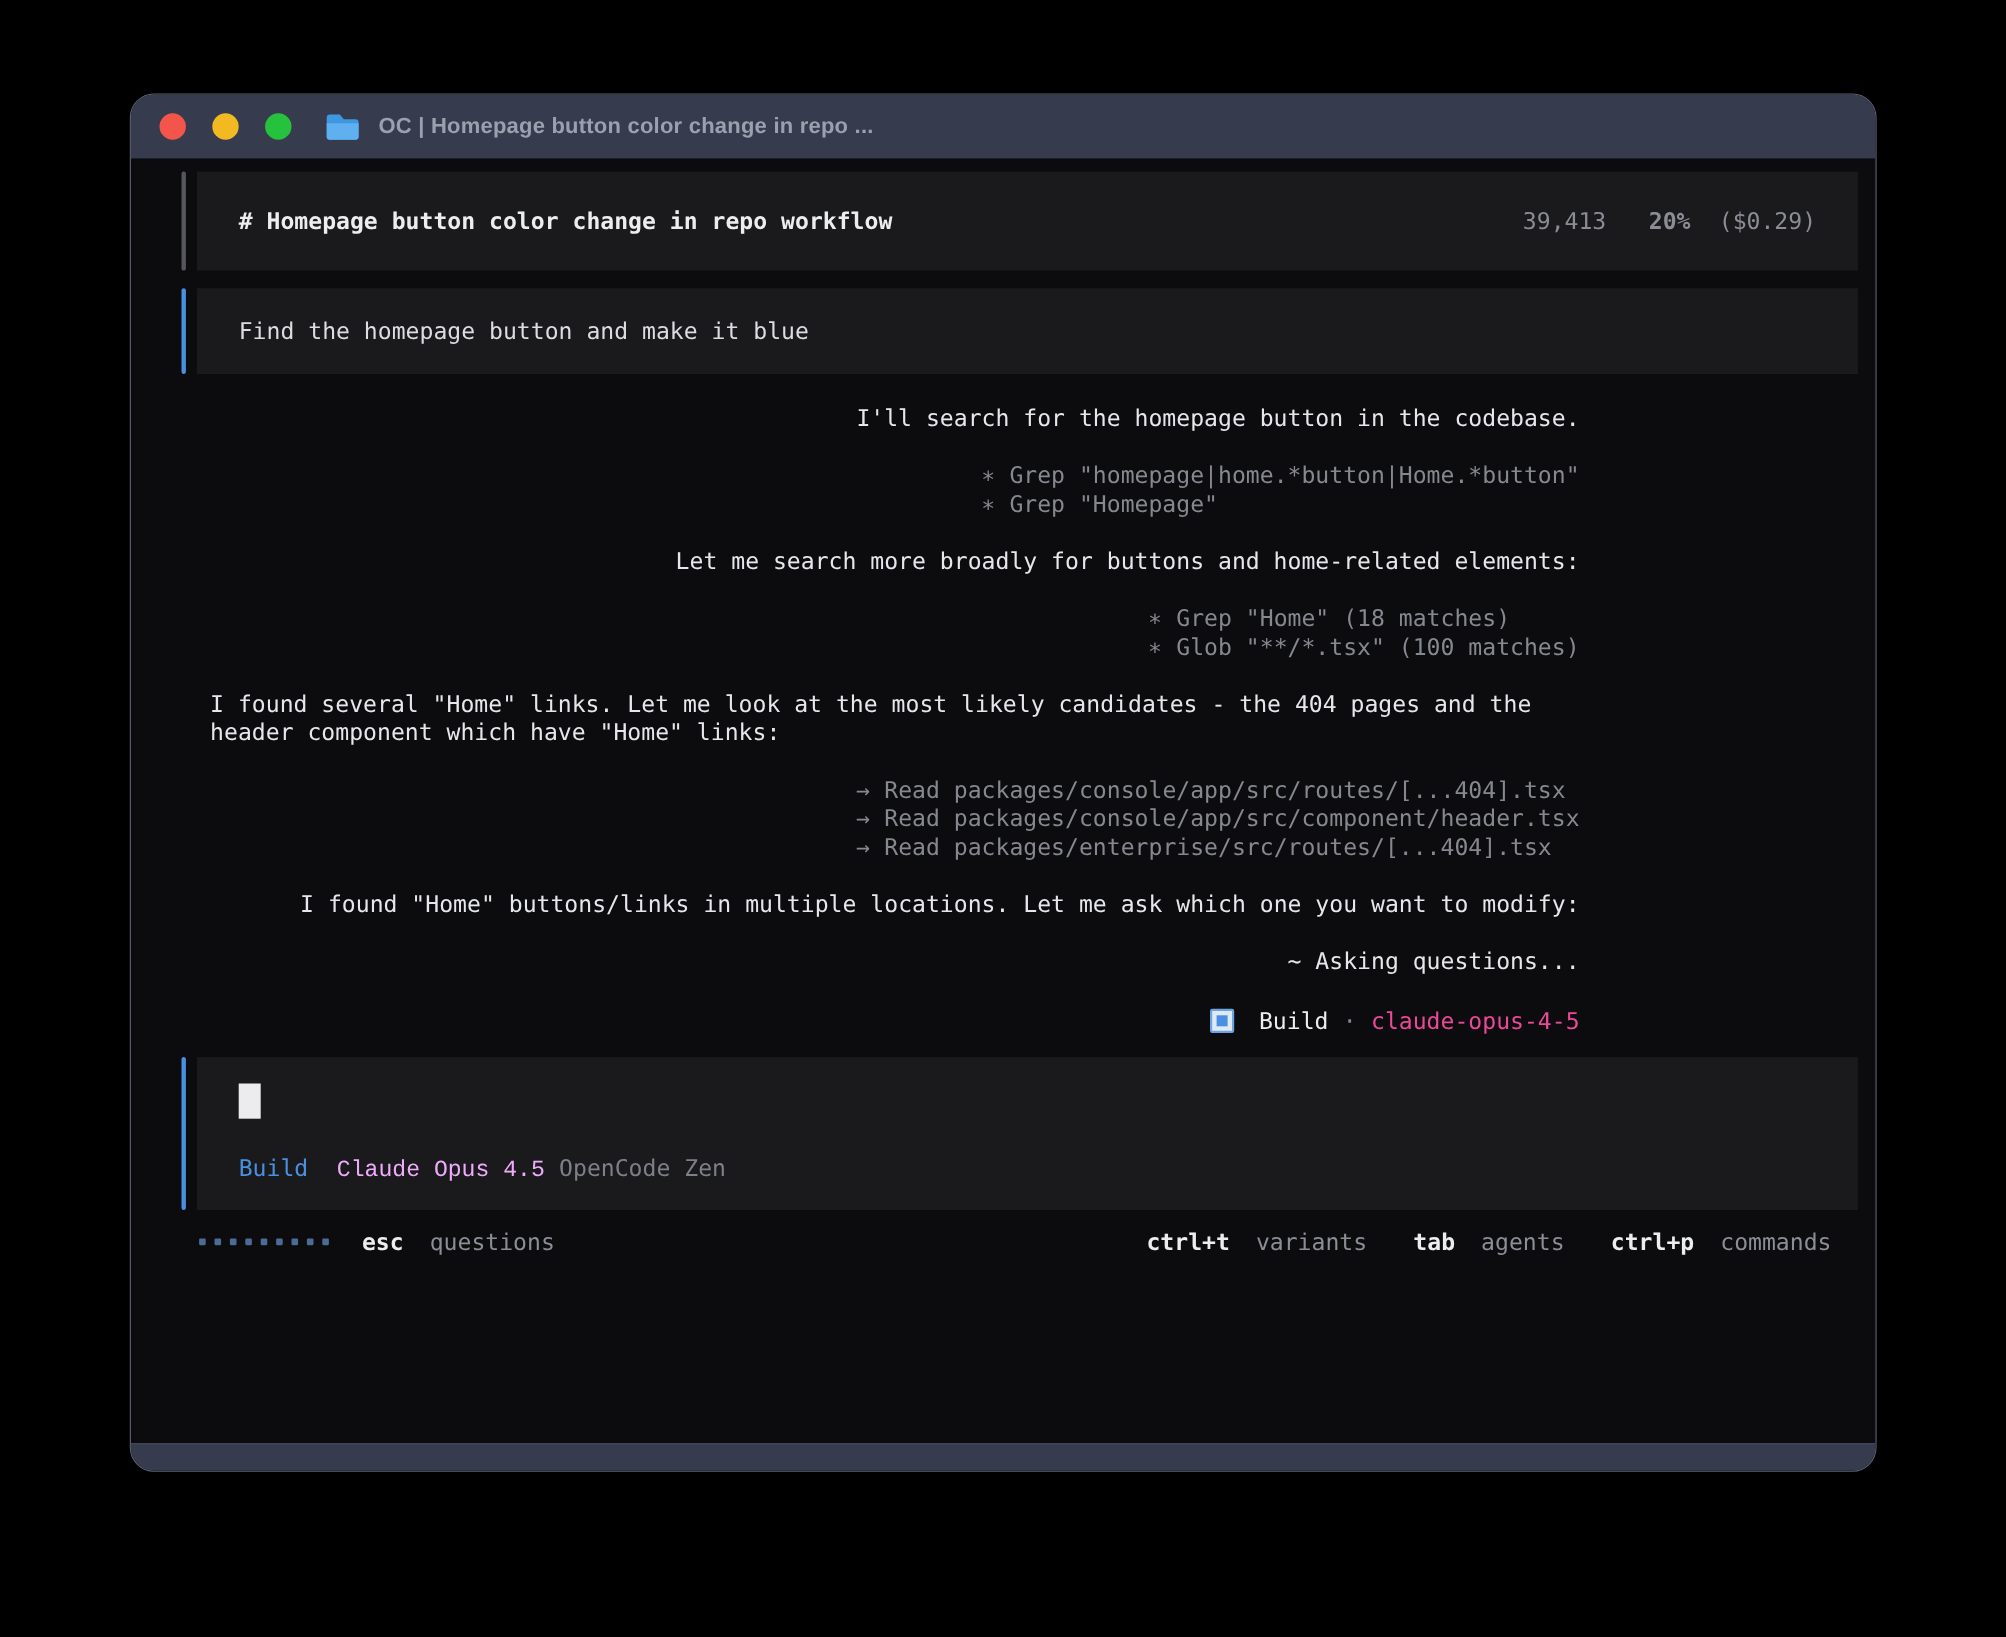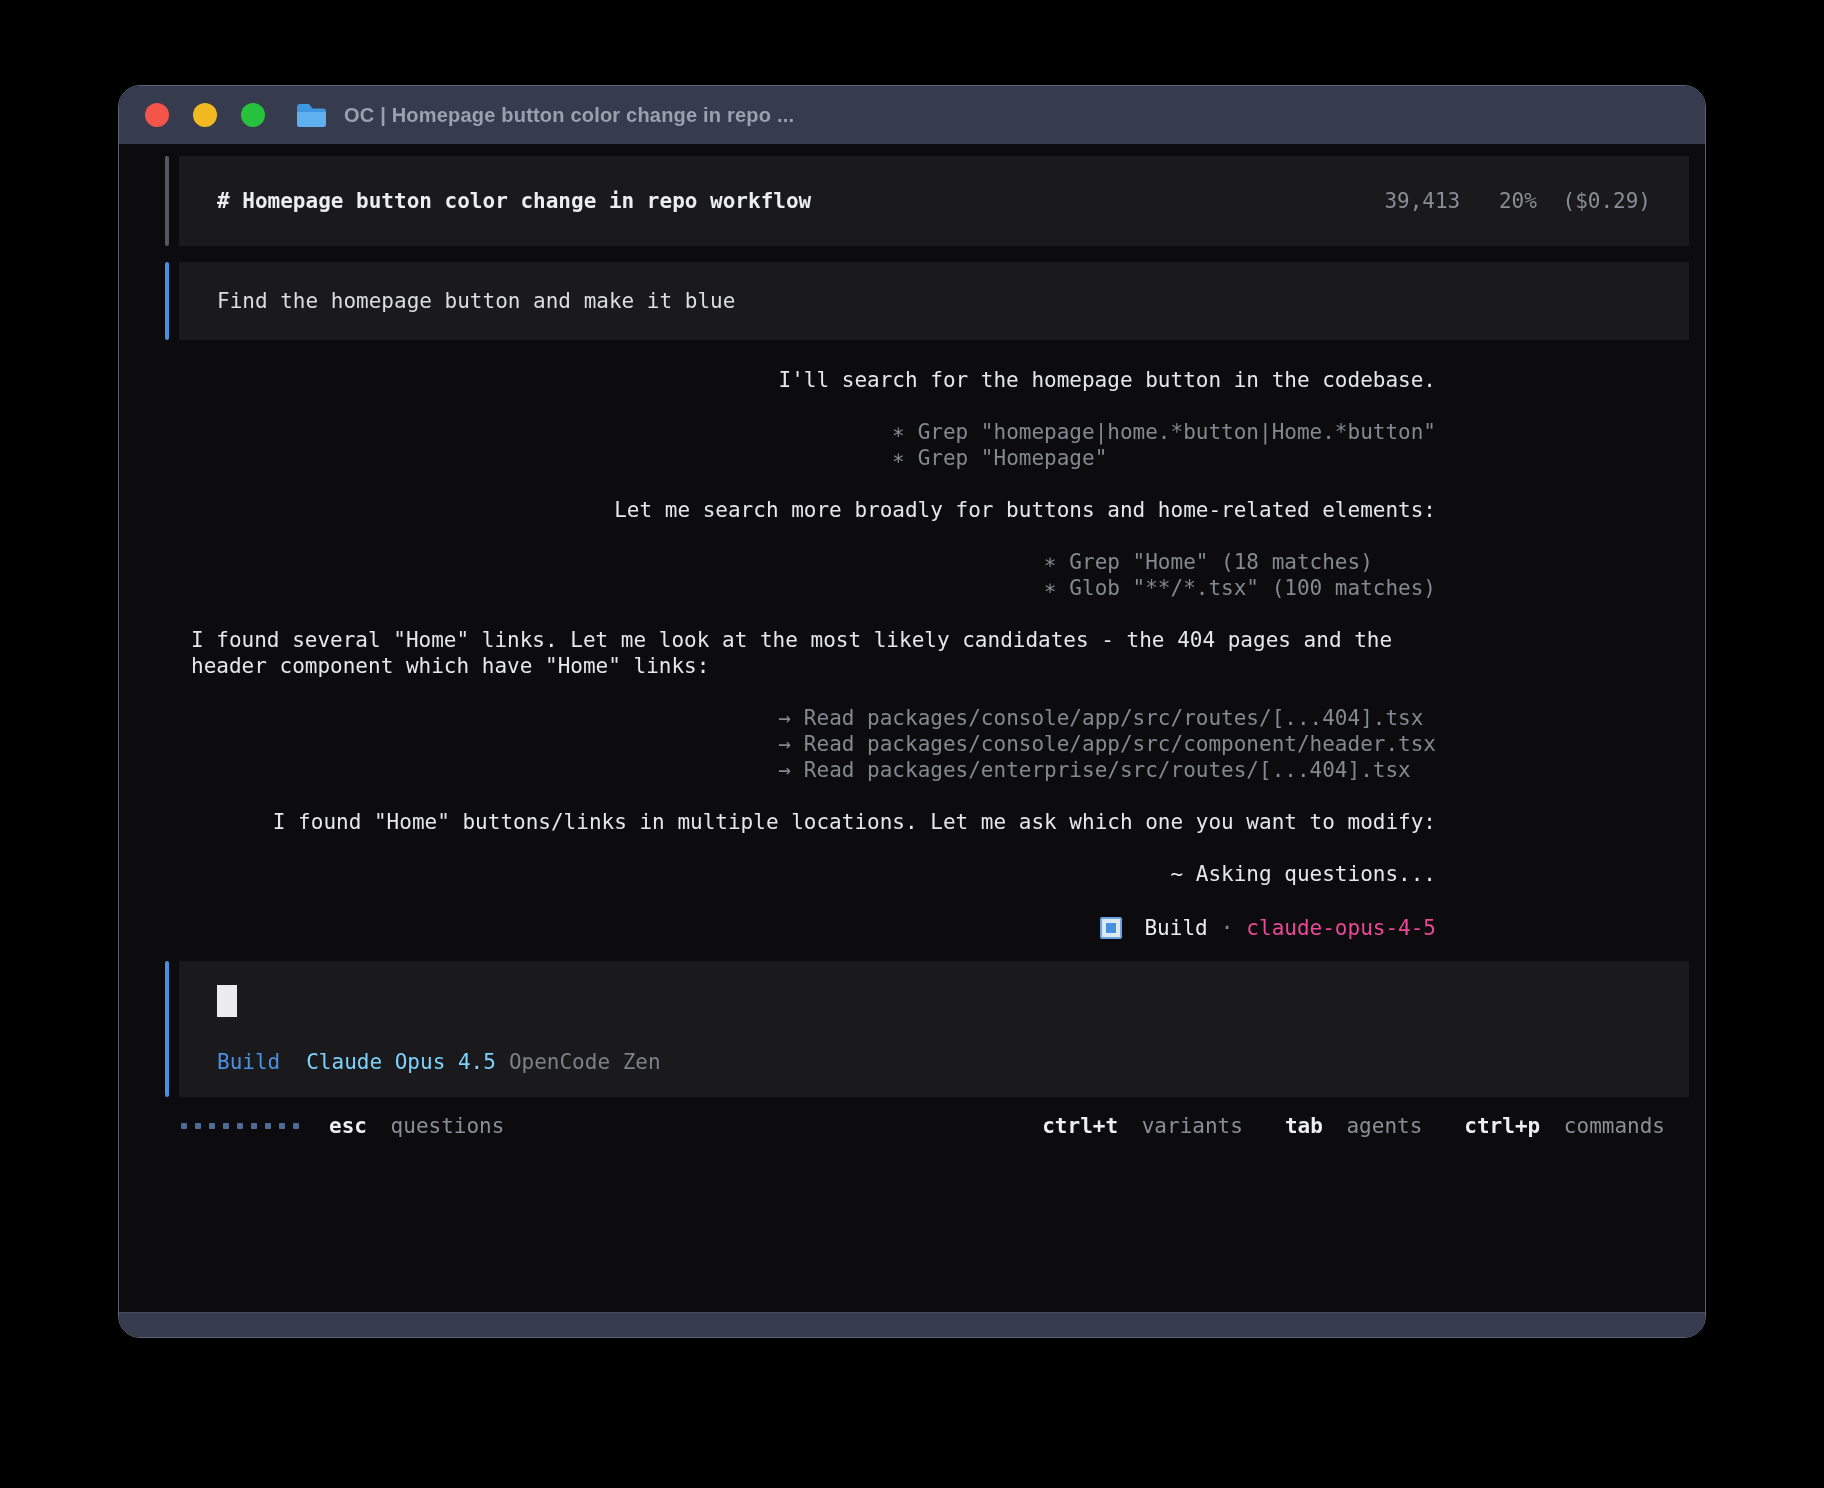--- a/index.html
+++ b/index.html
@@ -41,21 +41,21 @@
   .panel { flex:1 1 auto; margin-left:10px; background:#1a1a1d; }
 
   
   .session-header .accent-bar { background:#55575d; }
   .session-header .panel {
     height:90px; display:flex; align-items:center; justify-content:space-between;
     padding:0 38px;
   }
   .session-title { font-weight:bold; color:#eceded; }
   .session-stats { color:#8a8d94; white-space:nowrap; }
-  .session-stats .pct { margin-left:26px; }
+  .session-stats .pct { margin-left:26px;font-weight:bold; }
   .session-stats .cost { margin-left:13px; }
 
   
   .user-message { margin-top:16px; }
   .user-message .accent-bar { background:#4a90e2; }
   .user-message .panel {
     height:78px; display:flex; align-items:center; padding:0 38px; color:#dcdde0;
   }
 
   
@@ -80,21 +80,21 @@
   .agent-sep { color:#85888f; margin:0 13px; }
   .agent-model { color:#ec4899; }
 
   
   .input-block { margin-top:20px; }
   .input-block .accent-bar { background:#4a90e2; }
   .input-block .panel { padding:24px 38px 22px; }
   .cursor { display:inline-block; width:20px; height:32px; background:#ececee; }
   .input-meta { margin-top:26px; display:flex; align-items:baseline; }
   .mode-label { color:#4a90e2; }
-  .model-label { color:#7dd3fc; margin-left:26px; }
+  .model-label { color:#f0abfc; margin-left:26px;font-family:Liberation Mono, monospace; }
   .provider-label { color:#7d8087; margin-left:13px; }
 
   
   .statusbar {
     margin-top:12px; display:flex; align-items:center;
     padding:0 24px 0 16px; height:34px; white-space:nowrap;
   }
   .dots { display:flex; gap:8px; align-items:center; }
   .dot { width:6px; height:6px; border-radius:1px; background:#4e6a97; }
   .key { font-weight:bold; color:#eceded; }

